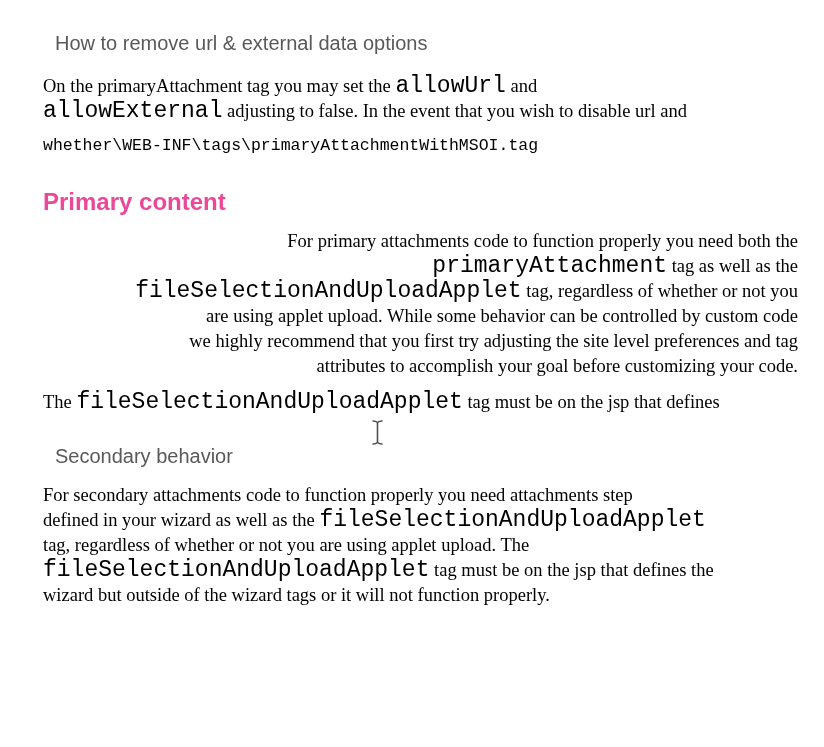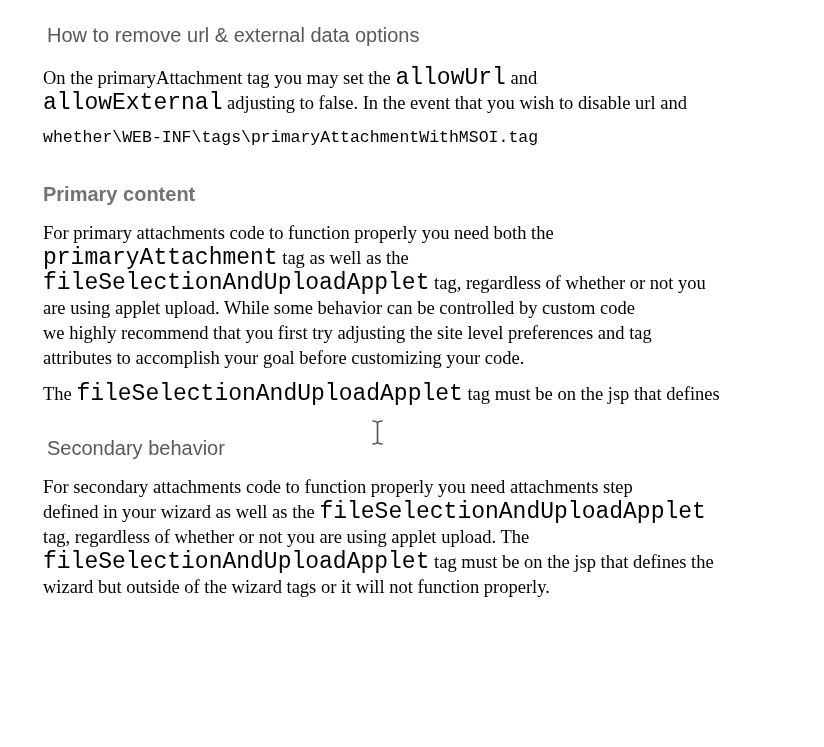--- a/index.html
+++ b/index.html
@@ -16,51 +16,51 @@
     width: 824px;
     padding: 20px 26px 0 43px;
   }
   
   .heading-light {
     font-family: "Liberation Sans", sans-serif;
     font-weight: 400;
     font-size: 20px;
     line-height: 23px;
     color: #595959;
-    margin: 4px;
+    margin: 12px;
   }
   .page-title { margin-bottom: 19px; }
   .h3-light   { margin-top: 30px; }
   
   .h1-bold {
     font-family: "Liberation Sans", sans-serif;
     font-weight: 700;
     font-size: 28px;
     line-height: 30px;
     color: #494949;
     margin: 45px 0 0 0;
     letter-spacing: 0.5px;
   }
   .h2-bold {
     font-family: "Liberation Sans", sans-serif;
     font-weight: 700;
-    font-size: 20px;
+    font-size: 24px;
     line-height: 24px;
-    color: #737373;
+    color: #ec4899;
     margin: 35px 0 12px 0;
   }
   
   .body-para {
     font-family: "Liberation Serif", serif;
     font-size: 18.5px;
     line-height: 25px;
     color: #000000;
     margin: 0;
   }
-  .para-primary1  { margin-top: 15px; }
+  .para-primary1  { margin-top: 15px; text-align: right; }
   .para-primary2  { margin-top: 11px; }
   .para-secondary { margin-top: 15px; }
   
   .inline-code {
     font-family: "Liberation Mono", "DejaVu Sans Mono", monospace;
     font-size: 23px;
   }
   
   .file-path {
     font-family: "Liberation Mono", "DejaVu Sans Mono", monospace;

